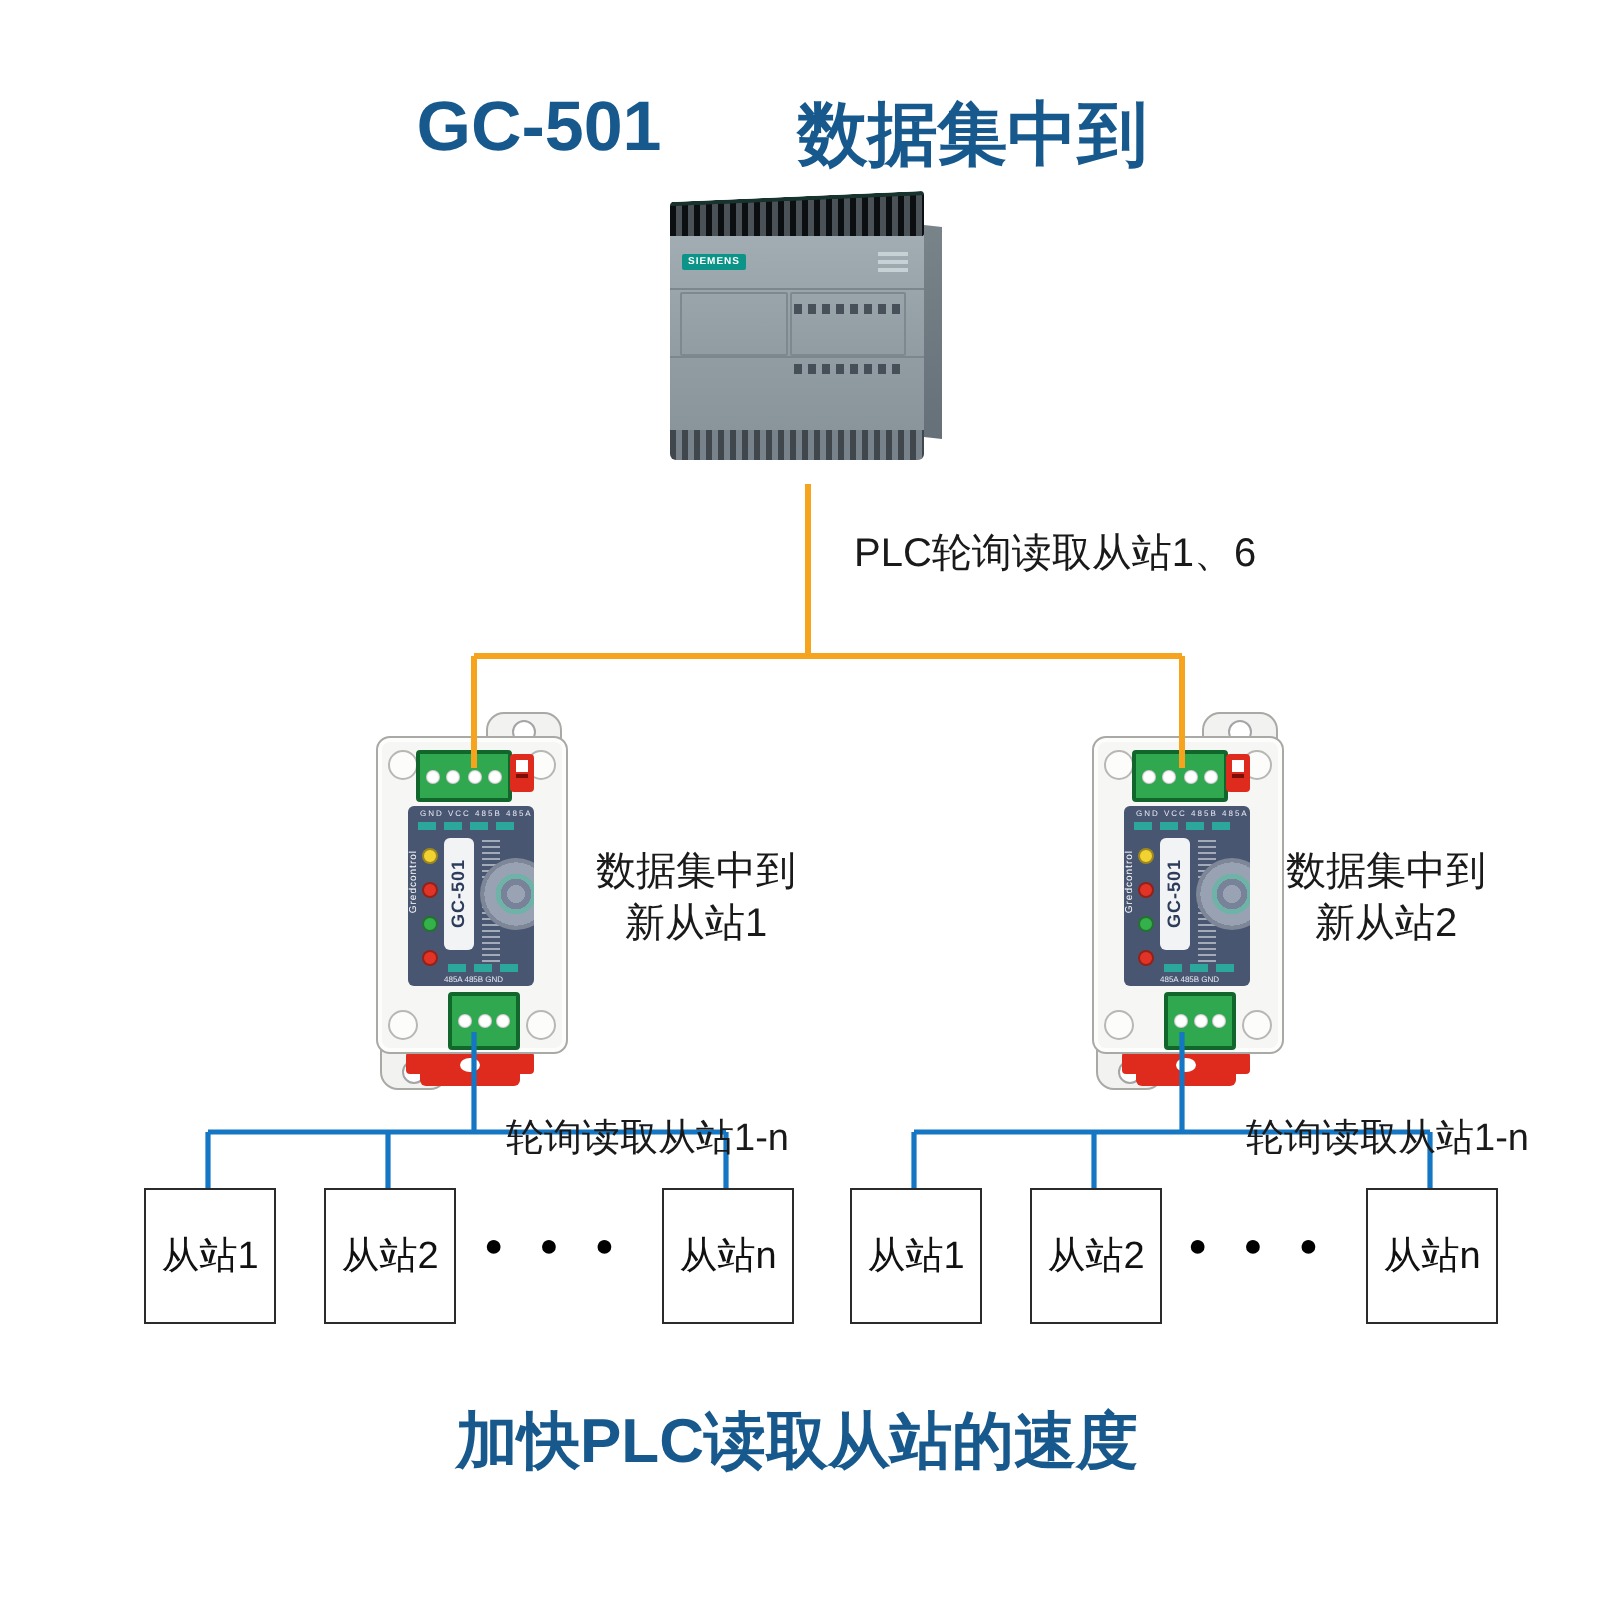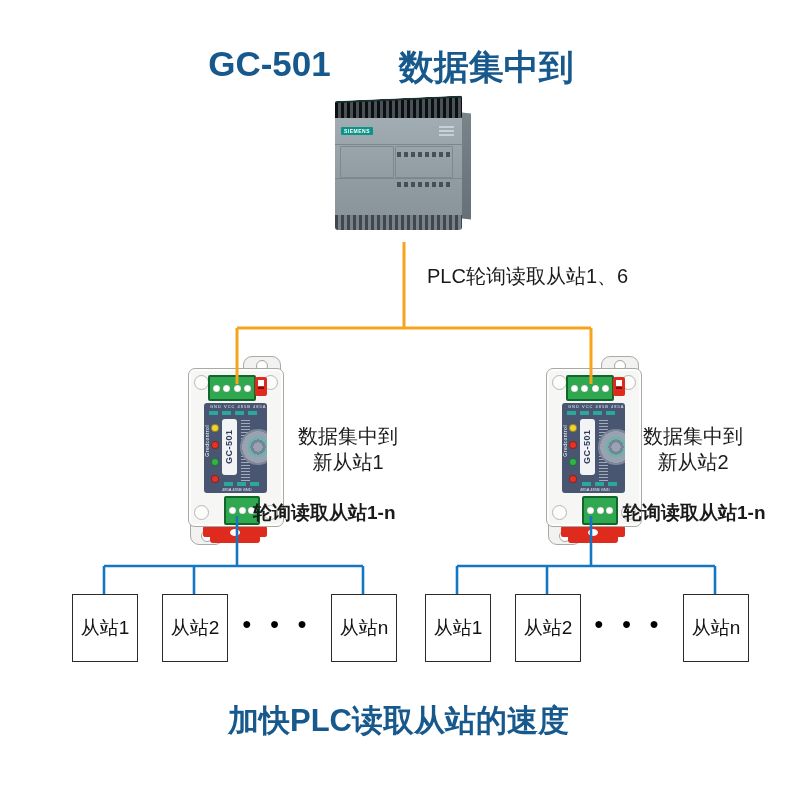--- a/index.html
+++ b/index.html
@@ -11,21 +11,21 @@
          gap:68px;transform:translateX(-9px);font-size:35px;font-weight:bold;}
   .footer{position:absolute;left:0;top:700px;width:797px;text-align:center;
           font-size:31px;font-weight:bold;}
 
   
   .anno{position:absolute;color:#1a1a1a;}
   .anno-plc-poll{left:427px;top:263px;font-size:20px;}
   .anno-gather{width:120px;text-align:center;top:423px;font-size:20px;line-height:26px;white-space:pre-line;}
   .anno-gather-left{left:288px;}
   .anno-gather-right{left:633px;}
-  .anno-poll{top:500px;font-size:19px;font-weight:bold;}
+  .anno-poll{top:556px;font-size:19px;}
   .anno-poll-left{left:253px;}
   .anno-poll-right{left:623px;}
 
   
   .plc{position:absolute;left:335px;top:101px;width:136px;height:129px;}
   .plc-top{position:absolute;left:0;top:0;width:127px;height:21px;background:#20262a;
            background-image:repeating-linear-gradient(90deg,#0c0f11 0 3px,#4a5257 3px 6px);
            border-top:2px solid #16332e;border-radius:2px;transform:skewY(-2.5deg);transform-origin:left center;}
   .plc-side{position:absolute;left:127px;top:12px;width:9px;height:106px;
             background:linear-gradient(180deg,#79838a,#667078);transform:skewY(6deg);}

